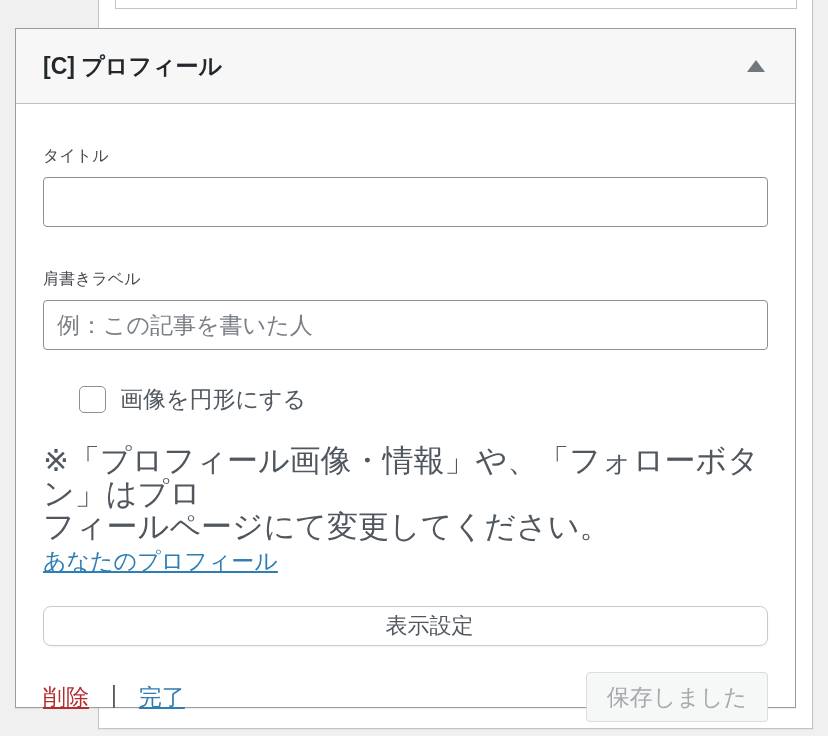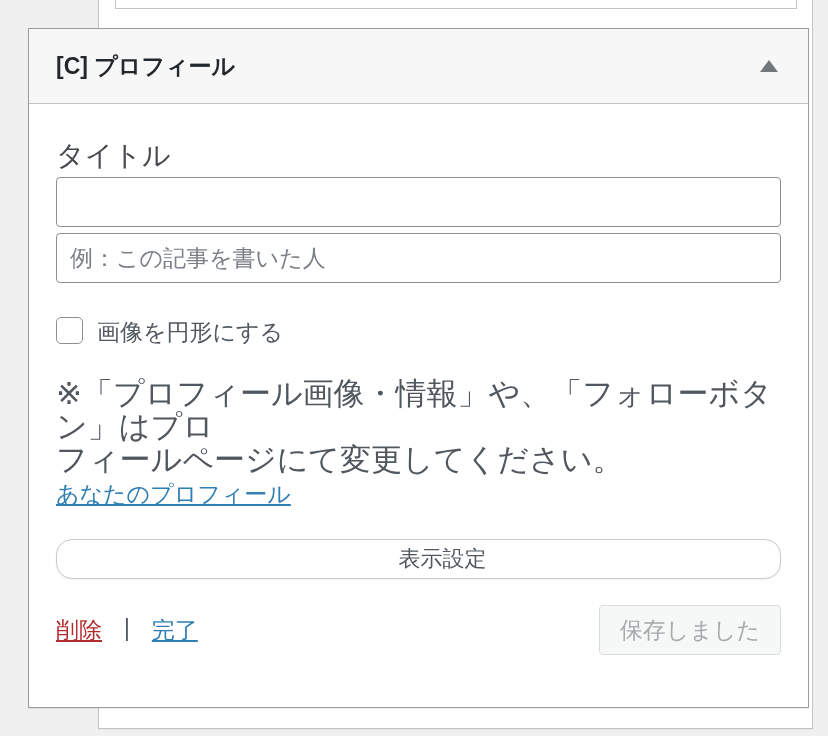--- a/index.html
+++ b/index.html
@@ -26,21 +26,21 @@
     position: absolute;
     left: 16px; top: -6px;
     width: 682px; height: 16px;
     background: #ffffff;
     border: 1px solid #c3c4c7;
   }
 
   
   .widget {
     position: absolute;
-    left: 28px; top: 28px;
+    left: 15px; top: 28px;
     width: 781px; height: 680px;
     background: #ffffff;
     border: 1px solid #999ea3;
     box-shadow: 0 1px 1px rgba(0,0,0,0.06);
   }
 
   .widget-header {
     height: 75px;
     background: #f7f7f7;
     border-bottom: 1px solid #bfc2c5;
@@ -63,21 +63,21 @@
     cursor: pointer;
   }
 
   .widget-body {
     padding: 0 27px 30px 27px;
   }
 
   .field-label {
     display: block;
     margin-top: 37px;
-    font-size: 28px;
+    font-size: 16px;
     line-height: 30px;
     color: #46494d;
   }
   .text-input {
     display: block;
     margin-top: 6px;
     width: 100%;
     height: 50px;
     padding: 0 13px;
     font-size: 23px;
@@ -86,22 +86,23 @@
     background: #fff;
     border: 1px solid #8c8f94;
     border-radius: 4px;
     outline: none;
   }
   .text-input::placeholder { color: #7b8087; opacity: 1; }
 
   .checkbox-row {
     margin-top: 34px;
     display: flex;
-    align-items: flex-start;
-    cursor: pointer;
+    align-items: center;
+    cursor: pointer;
+    margin-left: 36px;
   }
   .checkbox {
     appearance: none;
     -webkit-appearance: none;
     width: 27px; height: 27px;
     background: #fff;
     border: 1px solid #8c8f94;
     border-radius: 5px;
     margin: 0 14px 0 0;
     cursor: pointer;
@@ -130,21 +131,21 @@
     cursor: pointer;
   }
 
   .display-settings-button {
     display: block;
     margin-top: 28px;
     width: 100%;
     height: 40px;
     background: #ffffff;
     border: 1px solid #c9cacb;
-    border-radius: 16px;
+    border-radius: 8px;
     font-size: 22px;
     font-family: Liberation Mono, monospace;
     color: #50575e;
     box-shadow: 0 1px 2px rgba(0,0,0,0.05);
     cursor: pointer;
     padding-left: 48px;
   }
 
   .widget-footer {
     margin-top: 26px;
@@ -195,20 +196,21 @@
   <div class="widget-header">
     <span class="widget-title">[C] プロフィール</span>
     <span class="toggle-arrow"></span>
   </div>
 
   <div class="widget-body">
 
     <label class="field-label">タイトル</label>
     <input class="text-input" type="text" value="" style="">
 
+    <label class="field-label">肩書きラベル</label>
     <input class="text-input" type="text" placeholder="例：この記事を書いた人" style="">
 
     <div class="checkbox-row">
       <input type="checkbox" class="checkbox" style="">
       <span class="checkbox-label">画像を円形にする</span>
     </div>
 
     <p class="note">※「プロフィール画像・情報」や、「フォローボタン」はプロ
 フィールページにて変更してください。</p>
     <a class="profile-link">あなたのプロフィール</a>

